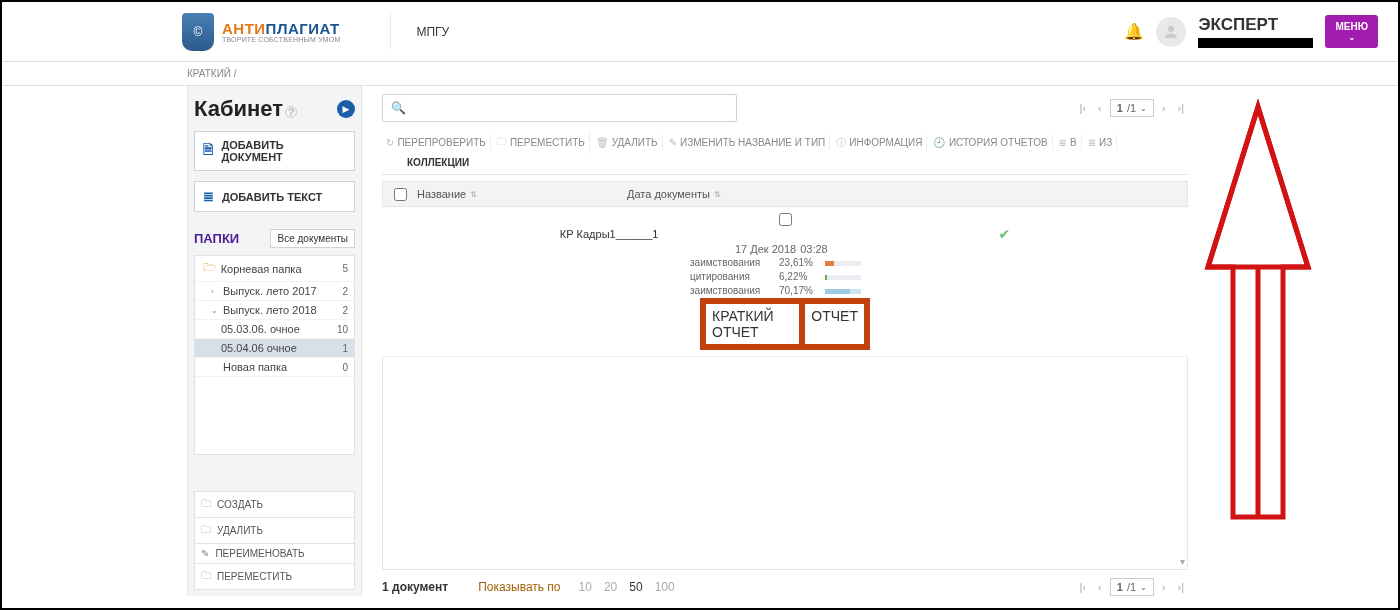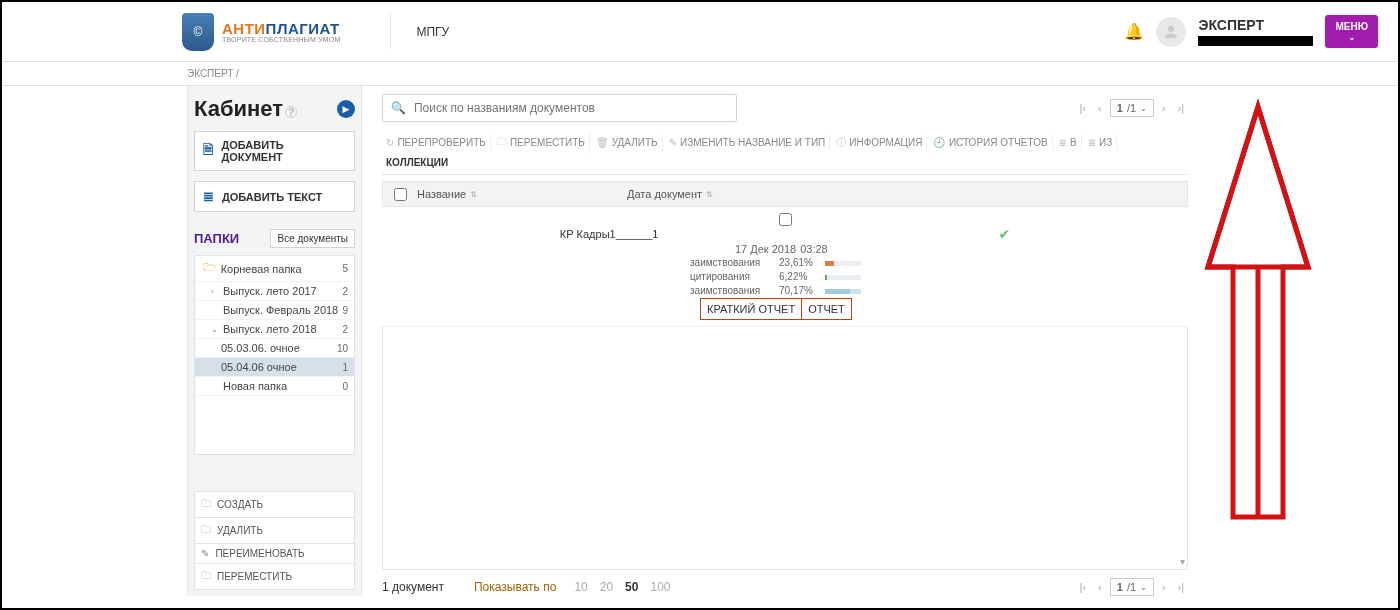--- a/index.html
+++ b/index.html
@@ -15,21 +15,21 @@
     .logo-text .l1 .orange { color: #e77817; }
     .logo-text .l1 .blue { color: #1a5490; }
     .logo-text .l2 { font-size: 7px; color: #888; letter-spacing: 0.2px; }
     .cert-block { display: flex; align-items: center; margin-left: 20px; padding-left: 18px; border-left: 1px solid #e8e8e8; color: #aaa; }
     .cert-text { font-size: 9px; line-height: 1.2; margin-left: 6px; }
     .org-block { margin-left: 50px; padding-left: 25px; border-left: 1px solid #e8e8e8; font-size: 12px; color: #333; height: 35px; display:flex; align-items:center; }
     .header-right { margin-left: auto; display: flex; align-items: center; gap: 12px; }
     .bell-icon { color: #e5a537; font-size: 16px; }
     .avatar { width: 30px; height: 30px; border-radius: 50%; background: #e8e8e8; display:flex; align-items:center; justify-content:center; color:#bbb; }
     .user-block { line-height: 1.2; }
-    .user-block .role { font-size: 14px; font-weight: bold; color: #333; }
+    .user-block .role { font-size: 17px; font-weight: bold; color: #333; }
     .user-block .redact { width: 115px; height: 10px; background: #000; margin-top: 2px; }
     .menu-btn { background: #a21caf; color: #fff; border-radius: 3px; padding: 6px 10px; font-size: 10px; font-weight: bold; text-align: center; cursor: pointer; line-height:1.2; }
     .menu-btn .arrow { font-size: 8px; }
 
     
     .breadcrumb { padding: 6px 0 6px 185px; font-size: 10px; color: #888; border-bottom: 1px solid #e0e0e0; }
 
     
     .content { display: flex; height: 510px; }
     .sidebar { width: 175px; margin-left: 185px; background: #f2f4f6; border-right: 1px solid #e5e5e5; border-left: 1px solid #e5e5e5; display:flex; flex-direction:column; }
@@ -67,21 +67,21 @@
     .search-row { display:flex; align-items:center; margin-top: 8px; }
     .search-box { flex: 0 0 355px; border:1px solid #d0d4d8; border-radius:2px; display:flex; align-items:center; height:28px; }
     .search-box .mag { padding: 0 8px; color:#888; }
     .search-box input { border:0; outline:0; flex:1; font-size:12px; color:#333; }
     .pager { margin-left:auto; display:flex; align-items:center; gap:4px; font-size:11px; color:#666; }
     .pager .pbtn { padding:2px 4px; cursor:pointer; color:#aaa; }
     .pager .pbox { border:1px solid #ccc; padding:2px 6px; display:flex; align-items:center; gap:4px; cursor:pointer; }
 
     .toolbar { display:flex; align-items:center; gap:2px; margin-top: 10px; font-size: 10px; color:#888; flex-wrap:wrap; border-bottom: 1px solid #e5e5e5; padding-bottom:4px; }
     .tbtn { display:flex; align-items:center; gap:3px; padding:2px 4px; border-right:1px solid #eee; cursor:pointer; }
-    .tbtn:last-of-type { border-right:0; }
+    .tbtn:last-of-type { border-right:0;margin-left:21px; }
     .tbtn .ic { color:#bbb; }
     .tbtn.dark { color:#333; font-weight:bold; }
 
     .table-hdr { background:#f1f3f5; border:1px solid #e5e5e5; display:flex; align-items:center; height:26px; font-size:11px; color:#555; margin-top:6px; }
     .col-chk { width:34px; display:flex; justify-content:center; }
     .col-name { flex:1; display:flex; align-items:center; gap:4px; }
     .col-date { width:190px; display:flex; align-items:center; gap:4px; }
     .col-stats { width:200px; }
     .col-act { width:170px; }
     .sorter { font-size:8px; color:#aaa; }
@@ -95,31 +95,31 @@
     .stats .srow { display:flex; align-items:center; gap:6px; }
     .stats .lbl2 { width:83px; }
     .stats .val { width:40px; text-align:left; }
     .bar { width:36px; height:5px; background:#eaeef2; position:relative; }
     .bar .fill { position:absolute; left:0; top:0; bottom:0; }
     .bar.b1 .fill { background:#e27c3a; width:24%; }
     .bar.b2 .fill { background:#6ab04c; width:6%; }
     .bar.b3 { background:#cfe3f2; }
     .bar.b3 .fill { background:#9ec9e2; width:70%; }
     .row .col-act { display:flex; gap:0; }
-    .mini-btn { border:1px solid #c2410c; background:#fff; padding:4px 6px; font-size:11px; cursor:pointer; color:#333; }
+    .mini-btn { border:6px solid #c2410c; background:#fff; padding:4px 6px; font-size:14px; cursor:pointer; color:#333; }
     .mini-btn + .mini-btn { border-left:0; }
 
     .main-fill { flex:1; border:1px solid #e5e5e5; border-top:0; position:relative; }
     .scrollbar-end { position:absolute; right:2px; bottom:2px; color:#aaa; font-size:10px; }
 
     .footer { display:flex; align-items:center; margin-top:8px; font-size:12px; color:#333; }
-    .footer .dcount { font-weight:normal; margin-right: 30px; }
+    .footer .dcount { font-weight:bold; margin-right: 30px; }
     .footer .showby { color:#a16207; margin-right: 12px; }
     .footer .pp { color:#aaa; margin: 0 6px; cursor:pointer; }
-    .footer .pp.active { color:#333; font-weight:bold; }
+    .footer .pp.active { color:#333; font-weight:normal; }
     .footer .pager { margin-left:auto; }
 
     
     .red-arrow { position:absolute; right: 60px; top: 95px; pointer-events:none; }
 
     input[type=checkbox] { width:13px; height:13px; }
   </style>
 </head>
 <body>
 
@@ -146,21 +146,21 @@
         <div class="role">ЭКСПЕРТ</div>
         <div class="redact"></div>
       </div>
       <div class="menu-btn">
         <div>МЕНЮ</div>
         <div class="arrow">⌄</div>
       </div>
     </div>
   </div>
 
-  <div class="breadcrumb">ЭКСПЕРТ /</div>
+  <div class="breadcrumb">КРАТКИЙ /</div>
 
   <div class="content">
 
     <div class="sidebar">
       <div class="sidebar-title-row">
         <div class="sidebar-title">
           <span>Кабинет</span><span class="q">?</span>
         </div>
         <div class="play-icon">▶</div>
       </div>
@@ -186,27 +186,20 @@
         </div>
         <div class="tree-row ind1">
           <span class="lbl">
               <span class="chev">›</span>
               <span>Выпуск. лето 2017</span>
             </span>
           <span class="cnt">2</span>
         </div>
         <div class="tree-row ind1">
           <span class="lbl">
-              <span class="chev"></span>
-              <span>Выпуск. Февраль 2018</span>
-            </span>
-          <span class="cnt">9</span>
-        </div>
-        <div class="tree-row ind1">
-          <span class="lbl">
               <span class="chev">⌄</span>
               <span>Выпуск. лето 2018</span>
             </span>
           <span class="cnt">2</span>
         </div>
         <div class="tree-row ind2">
           <span class="lbl">
               <span>05.03.06. очное</span>
             </span>
           <span class="cnt">10</span>
@@ -242,21 +235,20 @@
             <span class="ic">🗀</span>
             <span>ПЕРЕМЕСТИТЬ</span>
           </div>
       </div>
     </div>
 
     <div class="main-col">
       <div class="search-row">
         <div class="search-box">
           <span class="mag">🔍</span>
-          <input type="text" placeholder="Поиск по названиям документов" style="">
         </div>
         <div class="pager">
           <span class="pbtn">|‹</span>
           <span class="pbtn">‹</span>
           <span class="pbox">
               <b>1</b>
               <span>/1</span> 
               <span style="font-size:8px;">⌄</span>
             </span>
           <span class="pbtn">›</span>
@@ -304,21 +296,21 @@
 
       <div class="table-hdr">
         <div class="col-chk">
             <input type="checkbox" style="">
           </div>
         <div class="col-name">
             <span>Название</span>
             <span class="sorter">⇅</span>
           </div>
         <div class="col-date">
-            <span>Дата документ</span>
+            <span>Дата документы</span>
             <span class="sorter">⇅</span>
           </div>
         <div class="col-stats"></div>
         <div class="col-act"></div>
       </div>
 
       <div class="row">
         <div class="col-chk">
             <input type="checkbox" style="">
           </div>

